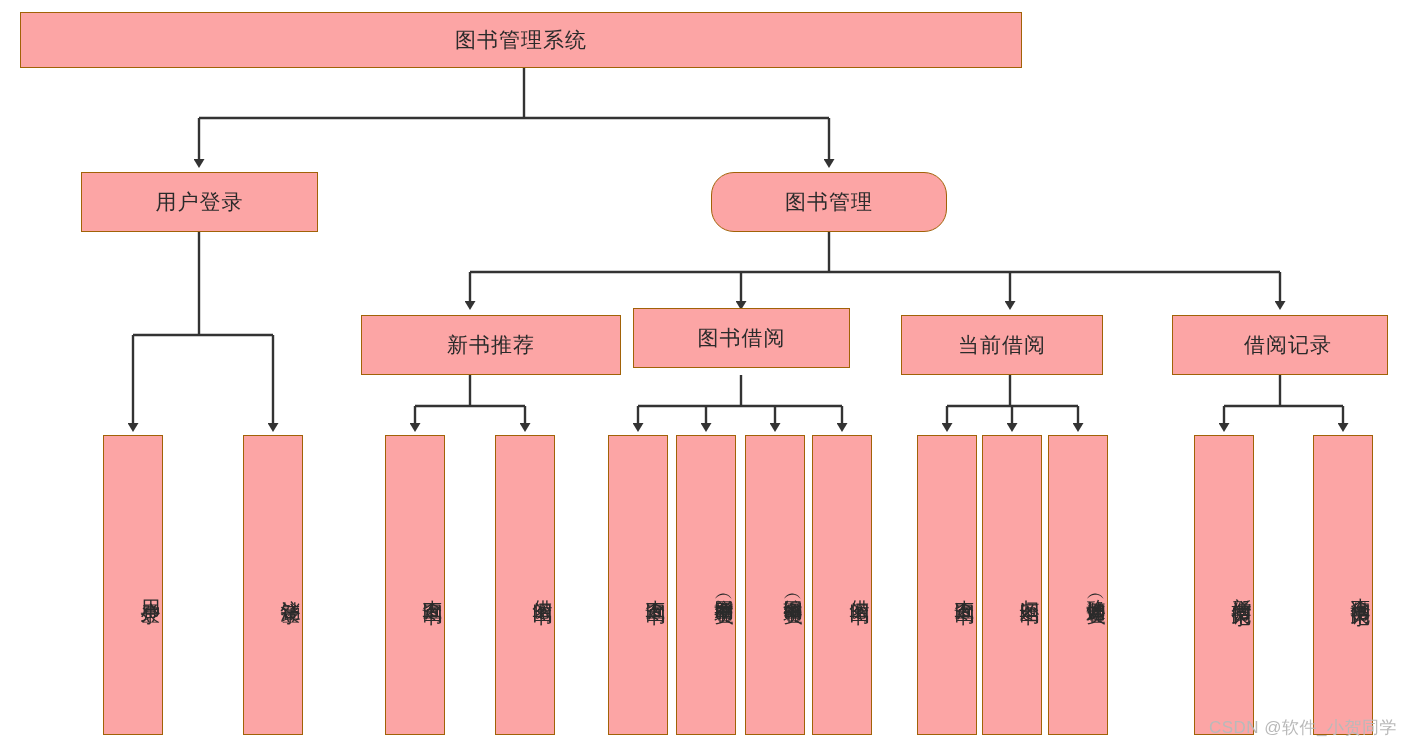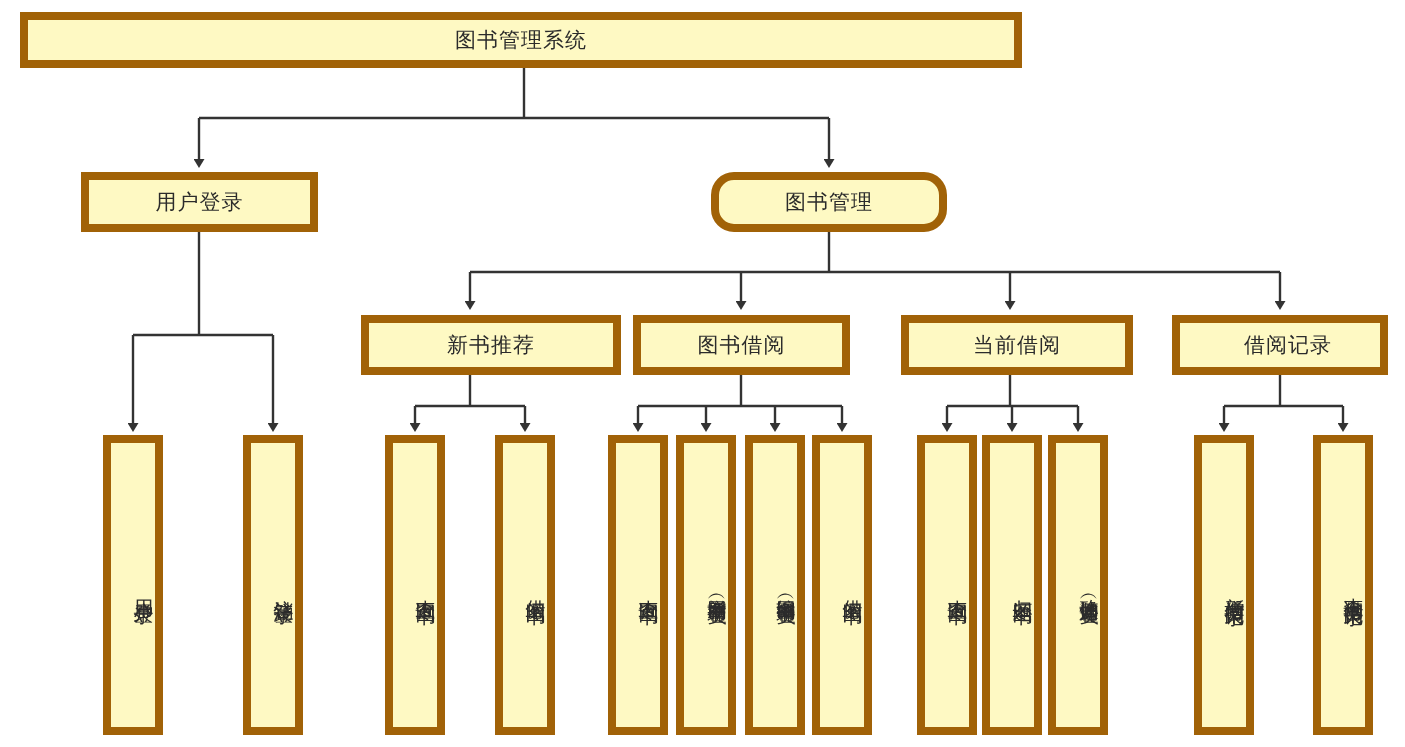--- a/index.html
+++ b/index.html
@@ -22,22 +22,22 @@
     position: absolute;
     left: 0;
     top: 0;
     width: 1405px;
     height: 747px;
     pointer-events: none;
   }
   .node {
     position: absolute;
     box-sizing: border-box;
-    background: #fef9c3;
-    border: 8px solid #a16207;
+    background: #fca5a5;
+    border: 1px solid #a16207;
     display: flex;
     align-items: center;
     justify-content: center;
     text-align: center;
     color: #2b2b2b;
     line-height: 1.18;
     z-index: 2;
   }
   .node.h {
     font-size: 21px;
@@ -121,36 +121,37 @@
       <path d="M1343,406 L1343,424" marker-end="url(#arrow)"></path>
     </g>
   </svg>
 
   <div class="node h" style="left:20px; top:12px; width:1002px; height:56px;">图书管理系统</div>
 
   <div class="node h" style="left:81px; top:172px; width:237px; height:60px;">用户登录</div>
   <div class="node h" style="left:711px; top:172px; width:236px; height:60px;border-radius:23px;">图书管理</div>
 
   <div class="node h" style="left:361px; top:315px; width:260px; height:60px;">新书推荐</div>
-  <div class="node h" style="left:633px; top:315px; width:217px; height:60px;">图书借阅</div>
-  <div class="node h" style="left:901px; top:315px; width:232px; height:60px;">当前借阅</div>
+  <div class="node h" style="left:633px; top:308px; width:217px; height:60px;">图书借阅</div>
+  <div class="node h" style="left:901px; top:315px; width:202px; height:60px;">当前借阅</div>
   <div class="node h" style="left:1172px; top:315px; width:216px; height:60px;padding-left:16px;">借阅记录</div>
 
   <div class="node v" style="left:103px; top:435px; width:60px; height:300px;">用户登录</div>
   <div class="node v" style="left:243px; top:435px; width:60px; height:300px;">注销登录</div>
 
   <div class="node v" style="left:385px; top:435px; width:60px; height:300px;">查询图书</div>
   <div class="node v" style="left:495px; top:435px; width:60px; height:300px;">借阅图书</div>
 
   <div class="node v" style="left:608px; top:435px; width:60px; height:300px;">查询图书</div>
   <div class="node v tall" style="left:676px; top:435px; width:60px; height:300px;">新增图书（管理员）</div>
   <div class="node v tall" style="left:745px; top:435px; width:60px; height:300px;">编辑图书（管理员）</div>
   <div class="node v" style="left:812px; top:435px; width:60px; height:300px;">借阅图书</div>
 
   <div class="node v" style="left:917px; top:435px; width:60px; height:300px;">查询图书</div>
   <div class="node v" style="left:982px; top:435px; width:60px; height:300px;">归还图书</div>
   <div class="node v tall" style="left:1048px; top:435px; width:60px; height:300px;">确认归还（管理员）</div>
 
   <div class="node v" style="left:1194px; top:435px; width:60px; height:300px;">新增借阅记录</div>
   <div class="node v" style="left:1313px; top:435px; width:60px; height:300px;">查询借阅记录</div>
 
+  <div class="watermark">CSDN @软件_小贺同学</div>
 
 </div>
 
 </body></html>

